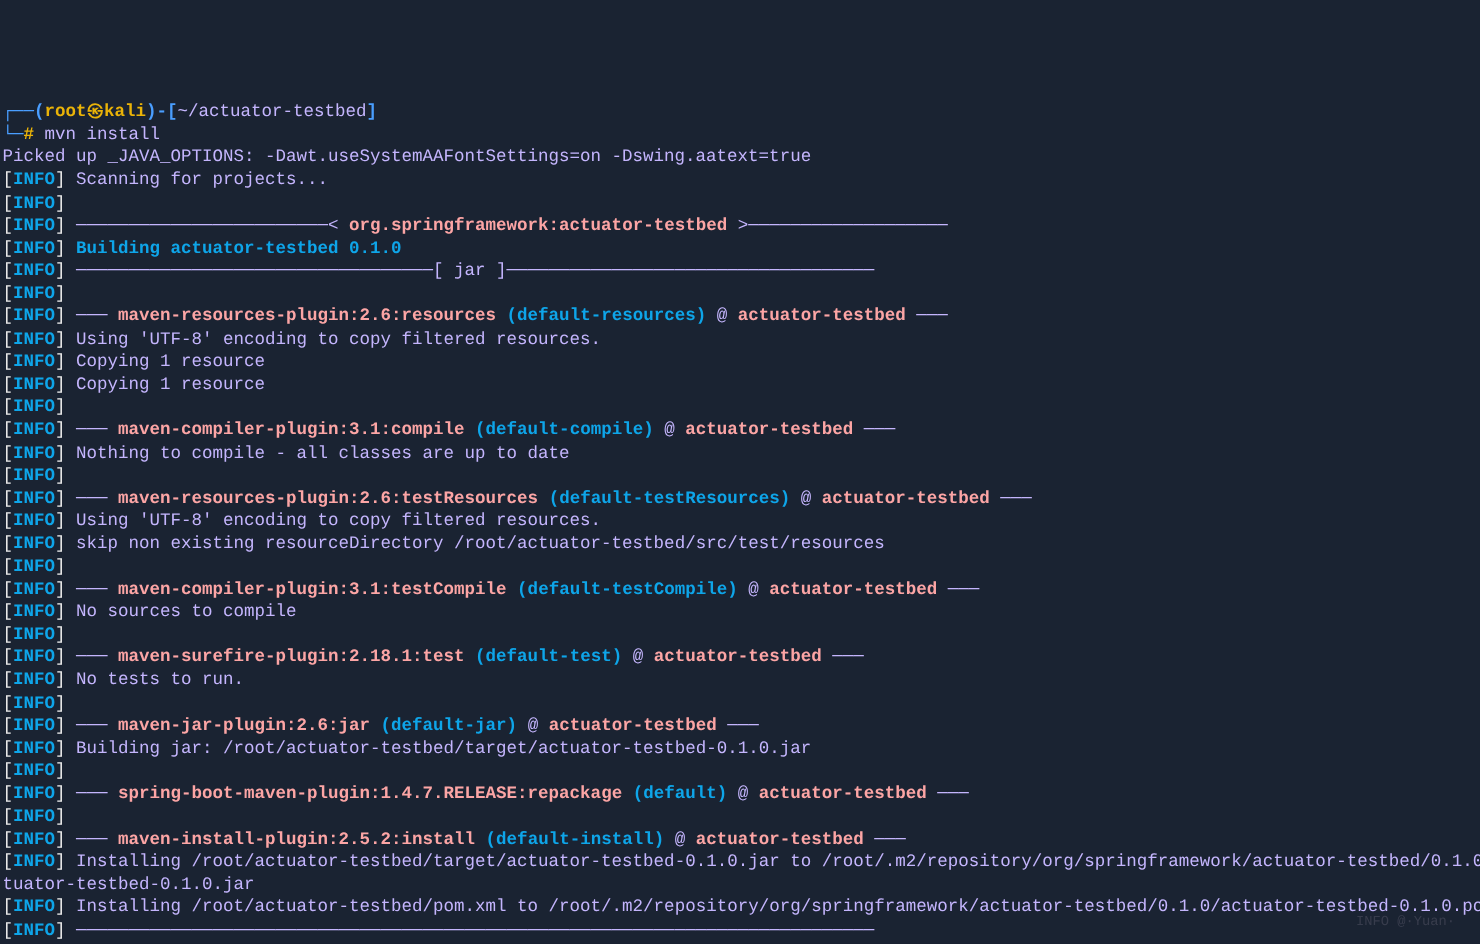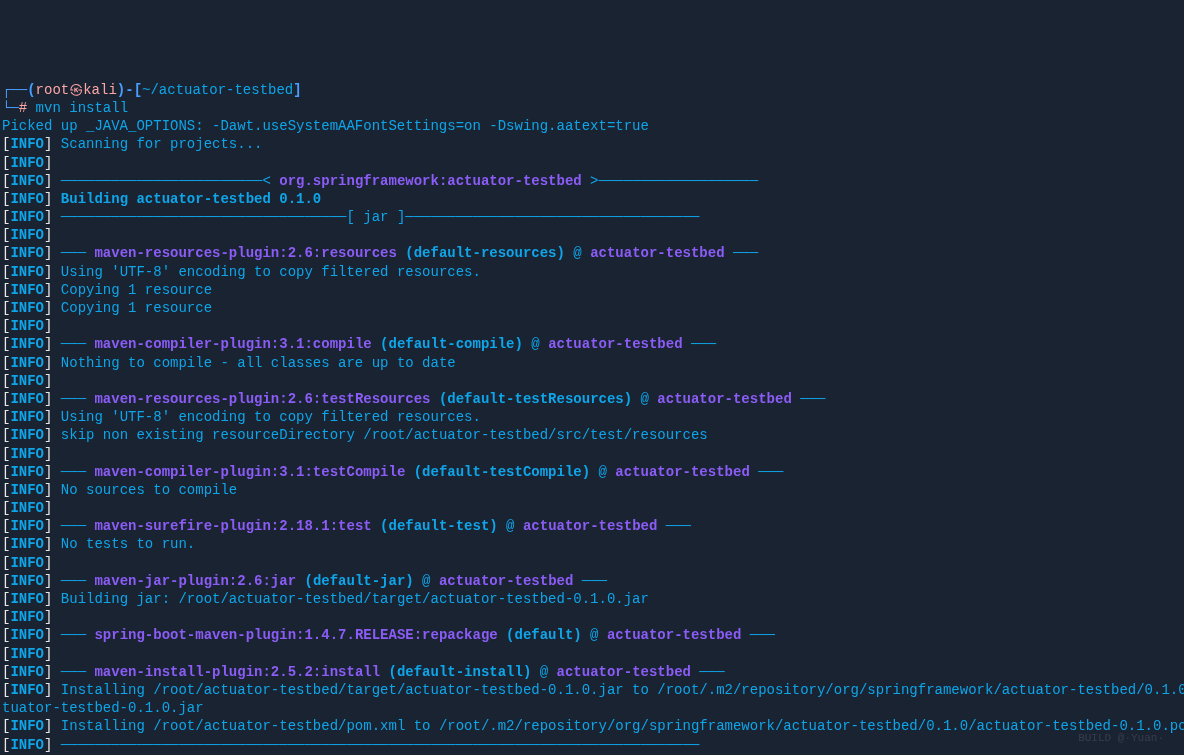--- a/index.html
+++ b/index.html
@@ -15,39 +15,39 @@
       line-height: 1.3;
       padding: 8px 2px;
       white-space: pre;
       overflow: hidden;
       width: 1184px;
       height: 755px;
     }
     .line {
       display: block;
     }
-    .red { color: #fca5a5; font-weight: normal; }
+    .red { color: #eab308; font-weight: bold; }
     .blue { color: #4a9eff; font-weight: bold; }
-    .cyan { color: #8b5cf6; font-weight: bold; }
-    .white { color: #0ea5e9; margin-top: 44px; }
+    .cyan { color: #fca5a5; font-weight: bold; }
+    .white { color: #c4b5fd; margin-top: 44px; }
     .bold { font-weight: bold; color: #0ea5e9; }
     .green-bold { color: #4eb85c; font-weight: bold; }
     .bracket { color: #e8e8e8; }
     .info-tag { color: #0ea5e9; font-weight: bold; }
     .watermark {
       position: absolute;
       bottom: 10px;
       right: 20px;
       color: #556;
       font-size: 11px;
       opacity: 0.5;
     }
   </style>
 </head>
 <body>
 
 
 
 <div id="terminal"><div class="line"><span class="blue">┌──(</span><span class="red">root</span><span class="red">㉿</span><span class="red">kali</span><span class="blue">)-[</span><span class="white">~/actuator-testbed</span><span class="blue">]</span></div><div class="line"><span class="blue">└─</span><span class="red">#</span><span class="white"> mvn install</span></div><div class="line"><span class="white">Picked up _JAVA_OPTIONS: -Dawt.useSystemAAFontSettings=on -Dswing.aatext=true</span></div><div class="line"><span class="bracket">[</span><span class="info-tag">INFO</span><span class="bracket">]</span><span class="white"> Scanning for projects...</span></div><div class="line"><span class="bracket">[</span><span class="info-tag">INFO</span><span class="bracket">]</span><span class="white"> </span></div><div class="line"><span class="bracket">[</span><span class="info-tag">INFO</span><span class="bracket">]</span><span class="white"> ────────────────────────&lt; </span><span class="cyan">org.springframework:actuator-testbed</span><span class="white"> &gt;───────────────────</span></div><div class="line"><span class="bracket">[</span><span class="info-tag">INFO</span><span class="bracket">]</span><span class="bold"> Building actuator-testbed 0.1.0</span></div><div class="line"><span class="bracket">[</span><span class="info-tag">INFO</span><span class="bracket">]</span><span class="white"> ──────────────────────────────────[ jar ]───────────────────────────────────</span></div><div class="line"><span class="bracket">[</span><span class="info-tag">INFO</span><span class="bracket">]</span><span class="white"> </span></div><div class="line"><span class="bracket">[</span><span class="info-tag">INFO</span><span class="bracket">]</span><span class="white"> ─── </span><span class="cyan">maven-resources-plugin:2.6:resources</span><span class="bold"> (default-resources)</span><span class="white"> @ </span><span class="cyan">actuator-testbed</span><span class="white"> ───</span></div><div class="line"><span class="bracket">[</span><span class="info-tag">INFO</span><span class="bracket">]</span><span class="white"> Using 'UTF-8' encoding to copy filtered resources.</span></div><div class="line"><span class="bracket">[</span><span class="info-tag">INFO</span><span class="bracket">]</span><span class="white"> Copying 1 resource</span></div><div class="line"><span class="bracket">[</span><span class="info-tag">INFO</span><span class="bracket">]</span><span class="white"> Copying 1 resource</span></div><div class="line"><span class="bracket">[</span><span class="info-tag">INFO</span><span class="bracket">]</span><span class="white"> </span></div><div class="line"><span class="bracket">[</span><span class="info-tag">INFO</span><span class="bracket">]</span><span class="white"> ─── </span><span class="cyan">maven-compiler-plugin:3.1:compile</span><span class="bold"> (default-compile)</span><span class="white"> @ </span><span class="cyan">actuator-testbed</span><span class="white"> ───</span></div><div class="line"><span class="bracket">[</span><span class="info-tag">INFO</span><span class="bracket">]</span><span class="white"> Nothing to compile - all classes are up to date</span></div><div class="line"><span class="bracket">[</span><span class="info-tag">INFO</span><span class="bracket">]</span><span class="white"> </span></div><div class="line"><span class="bracket">[</span><span class="info-tag">INFO</span><span class="bracket">]</span><span class="white"> ─── </span><span class="cyan">maven-resources-plugin:2.6:testResources</span><span class="bold"> (default-testResources)</span><span class="white"> @ </span><span class="cyan">actuator-testbed</span><span class="white"> ───</span></div><div class="line"><span class="bracket">[</span><span class="info-tag">INFO</span><span class="bracket">]</span><span class="white"> Using 'UTF-8' encoding to copy filtered resources.</span></div><div class="line"><span class="bracket">[</span><span class="info-tag">INFO</span><span class="bracket">]</span><span class="white"> skip non existing resourceDirectory /root/actuator-testbed/src/test/resources</span></div><div class="line"><span class="bracket">[</span><span class="info-tag">INFO</span><span class="bracket">]</span><span class="white"> </span></div><div class="line"><span class="bracket">[</span><span class="info-tag">INFO</span><span class="bracket">]</span><span class="white"> ─── </span><span class="cyan">maven-compiler-plugin:3.1:testCompile</span><span class="bold"> (default-testCompile)</span><span class="white"> @ </span><span class="cyan">actuator-testbed</span><span class="white"> ───</span></div><div class="line"><span class="bracket">[</span><span class="info-tag">INFO</span><span class="bracket">]</span><span class="white"> No sources to compile</span></div><div class="line"><span class="bracket">[</span><span class="info-tag">INFO</span><span class="bracket">]</span><span class="white"> </span></div><div class="line"><span class="bracket">[</span><span class="info-tag">INFO</span><span class="bracket">]</span><span class="white"> ─── </span><span class="cyan">maven-surefire-plugin:2.18.1:test</span><span class="bold"> (default-test)</span><span class="white"> @ </span><span class="cyan">actuator-testbed</span><span class="white"> ───</span></div><div class="line"><span class="bracket">[</span><span class="info-tag">INFO</span><span class="bracket">]</span><span class="white"> No tests to run.</span></div><div class="line"><span class="bracket">[</span><span class="info-tag">INFO</span><span class="bracket">]</span><span class="white"> </span></div><div class="line"><span class="bracket">[</span><span class="info-tag">INFO</span><span class="bracket">]</span><span class="white"> ─── </span><span class="cyan">maven-jar-plugin:2.6:jar</span><span class="bold"> (default-jar)</span><span class="white"> @ </span><span class="cyan">actuator-testbed</span><span class="white"> ───</span></div><div class="line"><span class="bracket">[</span><span class="info-tag">INFO</span><span class="bracket">]</span><span class="white"> Building jar: /root/actuator-testbed/target/actuator-testbed-0.1.0.jar</span></div><div class="line"><span class="bracket">[</span><span class="info-tag">INFO</span><span class="bracket">]</span><span class="white"> </span></div><div class="line"><span class="bracket">[</span><span class="info-tag">INFO</span><span class="bracket">]</span><span class="white"> ─── </span><span class="cyan">spring-boot-maven-plugin:1.4.7.RELEASE:repackage</span><span class="bold"> (default)</span><span class="white"> @ </span><span class="cyan">actuator-testbed</span><span class="white"> ───</span></div><div class="line"><span class="bracket">[</span><span class="info-tag">INFO</span><span class="bracket">]</span><span class="white"> </span></div><div class="line"><span class="bracket">[</span><span class="info-tag">INFO</span><span class="bracket">]</span><span class="white"> ─── </span><span class="cyan">maven-install-plugin:2.5.2:install</span><span class="bold"> (default-install)</span><span class="white"> @ </span><span class="cyan">actuator-testbed</span><span class="white"> ───</span></div><div class="line"><span class="bracket">[</span><span class="info-tag">INFO</span><span class="bracket">]</span><span class="white"> Installing /root/actuator-testbed/target/actuator-testbed-0.1.0.jar to /root/.m2/repository/org/springframework/actuator-testbed/0.1.0/ac</span></div><div class="line"><span class="white">tuator-testbed-0.1.0.jar</span></div><div class="line"><span class="bracket">[</span><span class="info-tag">INFO</span><span class="bracket">]</span><span class="white"> Installing /root/actuator-testbed/pom.xml to /root/.m2/repository/org/springframework/actuator-testbed/0.1.0/actuator-testbed-0.1.0.pom</span></div><div class="line"><span class="bracket">[</span><span class="info-tag">INFO</span><span class="bracket">]</span><span class="white"> ────────────────────────────────────────────────────────────────────────────</span></div><div class="line"><span class="bracket">[</span><span class="info-tag">INFO</span><span class="bracket">]</span><span class="green-bold"> BUILD SUCCESS</span></div></div>
-<div class="watermark">BUILD @·Yuan·</div>
+<div class="watermark">INFO @·Yuan·</div>
 
 
 
 
 </body></html>

